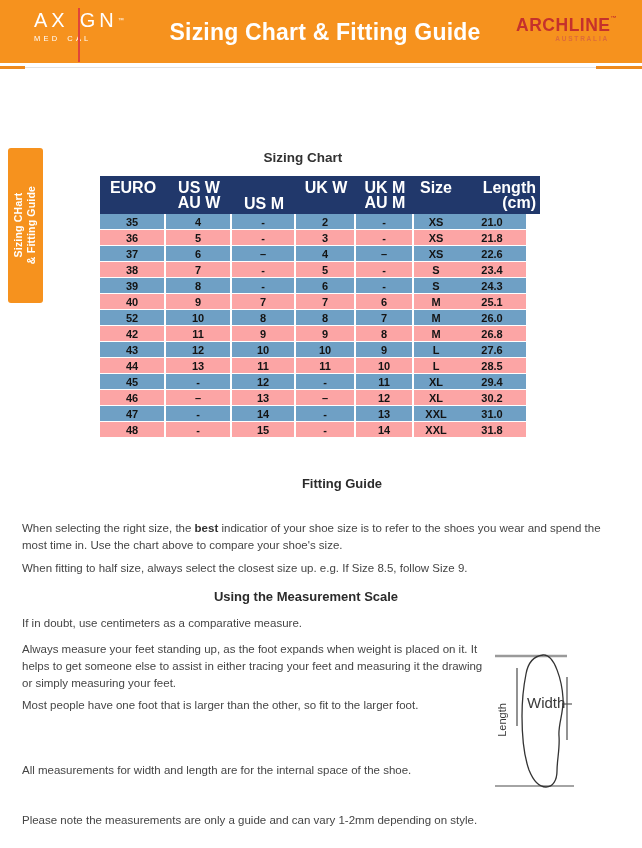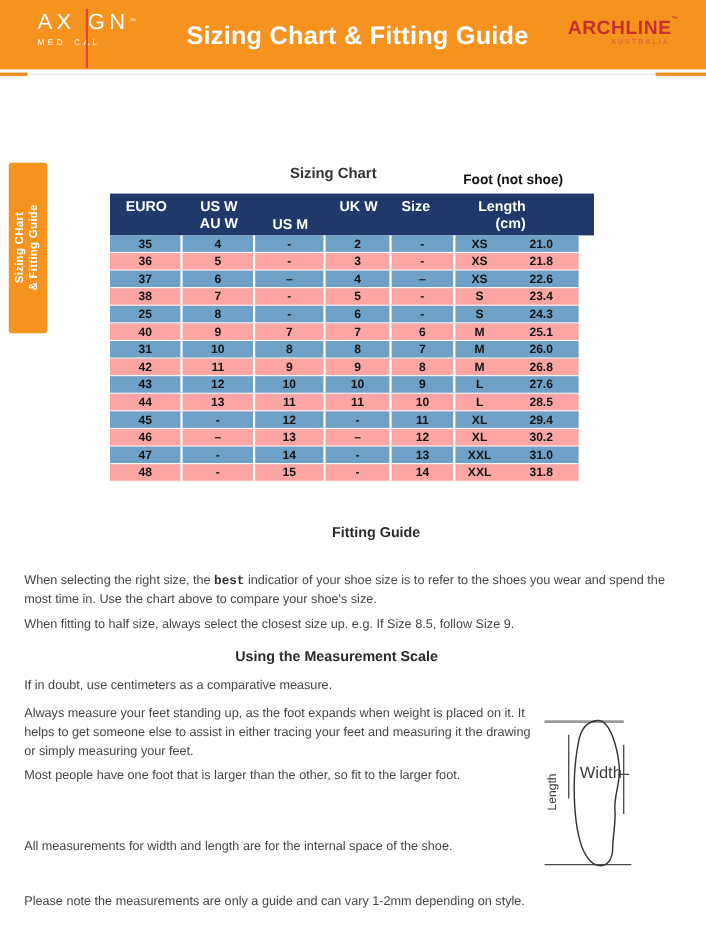--- a/index.html
+++ b/index.html
@@ -32,21 +32,21 @@
                  color:#fff;font-weight:bold;font-size:10.5px;line-height:13px;text-align:center;letter-spacing:0.2px;}
 
   
   .chart-title{position:absolute;left:100px;top:150px;width:406px;text-align:center;
                font-size:13.5px;font-weight:bold;color:#323232;}
   .foot-note{position:absolute;left:340px;top:156px;width:172px;text-align:right;
              font-size:12.5px;font-weight:bold;color:#111;}
   .tbl{position:absolute;left:100px;top:176px;}
   .t-header{display:flex;width:440px;height:38px;background:#21386B;color:#fff;}
   .th{box-sizing:border-box;padding-top:4px;display:flex;flex-direction:column;align-items:center;
-      font-size:13px;font-weight:bold;line-height:15px;}
+      font-size:16px;font-weight:bold;line-height:15px;}
   .th6{align-items:flex-end;padding-right:4px;}
   .th0{width:66px;}.th1{width:66px;}.th2{width:64px;margin-top:16px;}.th3{width:60px;}.th4{width:58px;}.th5{width:44px;}.th6{width:82px;}
   .t-body{width:426px;}
   .tr{display:flex;height:16px;box-sizing:border-box;border-bottom:1.5px solid #fff;}
   .steel{background:#6FA0C5;}
   .lav{background:#fca5a5;}
   .td{box-sizing:border-box;text-align:center;font-size:11px;font-weight:bold;color:#141414;
       display:flex;align-items:center;justify-content:center;}
   .td0{width:66px;}.td1{width:66px;}.td2{width:64px;}.td3{width:60px;}.td4{width:58px;}.td5{width:44px;}.td6{width:68px;}
   .td0,.td1,.td2,.td3,.td4{border-right:2px solid #fff;}
@@ -56,21 +56,21 @@
   .h-fitting{top:476px;left:0;padding-left:36px;}
   .h-measure{top:589px;left:0;}
   .para{position:absolute;left:22px;font-size:11.5px;line-height:17px;color:#454545;}
   .p-fg1{top:520px;width:604px;}
   .p-fg2{top:560px;width:604px;}
   .p-m1{top:615px;width:604px;}
   .p-m2{top:641px;width:466px;}
   .p-m3{top:697px;width:604px;}
   .p-m4{top:762px;width:604px;}
   .p-m5{top:812px;width:466px;}
-  .bold{font-weight:bold;color:#333;font-family:Liberation Mono, monospace;}
+  .bold{font-weight:bold;color:#333;}
 
   
   .diagram{position:absolute;left:488px;top:648px;width:152px;height:150px;}
   .diag-width{position:absolute;left:39px;top:46px;font-size:15px;color:#3a3a3a;}
   .diag-length{position:absolute;left:-14px;top:66px;width:56px;text-align:center;
                transform:rotate(-90deg);font-size:11px;color:#3a3a3a;}
 </style>
 </head>
 <body>
 
@@ -93,35 +93,38 @@
   <div class="divider-orange-r"></div>
 
   <div class="side-tab">
     <div class="side-tab-text">
       <div>Sizing CHart</div>
       <div>&amp; Fitting Guide</div>
     </div>
   </div>
 
   <div class="chart-title">Sizing Chart</div>
-  <div class="foot-note">Foot (not shoe)</div>
   <div class="tbl">
     <div class="t-header">
         <div class="th th0">
           <div>EURO</div>
         </div>
         <div class="th th1">
           <div>US W</div>
           <div>AU W</div>
         </div>
         <div class="th th2">
           <div>US M</div>
         </div>
         <div class="th th3">
           <div>UK W</div>
+        </div>
+        <div class="th th4">
+          <div>UK M</div>
+          <div>AU M</div>
         </div>
         <div class="th th5">
           <div>Size</div>
         </div>
         <div class="th th6">
           <div>Length</div>
           <div>(cm)</div>
         </div>
       </div>
     <div class="t-body">
@@ -155,39 +158,39 @@
         <div class="tr lav">
           <div class="td td0">38</div>
           <div class="td td1">7</div>
           <div class="td td2">-</div>
           <div class="td td3">5</div>
           <div class="td td4">-</div>
           <div class="td td5">S</div>
           <div class="td td6">23.4</div>
         </div>
         <div class="tr steel">
-          <div class="td td0">25</div>
+          <div class="td td0">39</div>
           <div class="td td1">8</div>
           <div class="td td2">-</div>
           <div class="td td3">6</div>
           <div class="td td4">-</div>
           <div class="td td5">S</div>
           <div class="td td6">24.3</div>
         </div>
         <div class="tr lav">
           <div class="td td0">40</div>
           <div class="td td1">9</div>
           <div class="td td2">7</div>
           <div class="td td3">7</div>
           <div class="td td4">6</div>
           <div class="td td5">M</div>
           <div class="td td6">25.1</div>
         </div>
         <div class="tr steel">
-          <div class="td td0">31</div>
+          <div class="td td0">52</div>
           <div class="td td1">10</div>
           <div class="td td2">8</div>
           <div class="td td3">8</div>
           <div class="td td4">7</div>
           <div class="td td5">M</div>
           <div class="td td6">26.0</div>
         </div>
         <div class="tr lav">
           <div class="td td0">42</div>
           <div class="td td1">11</div>

